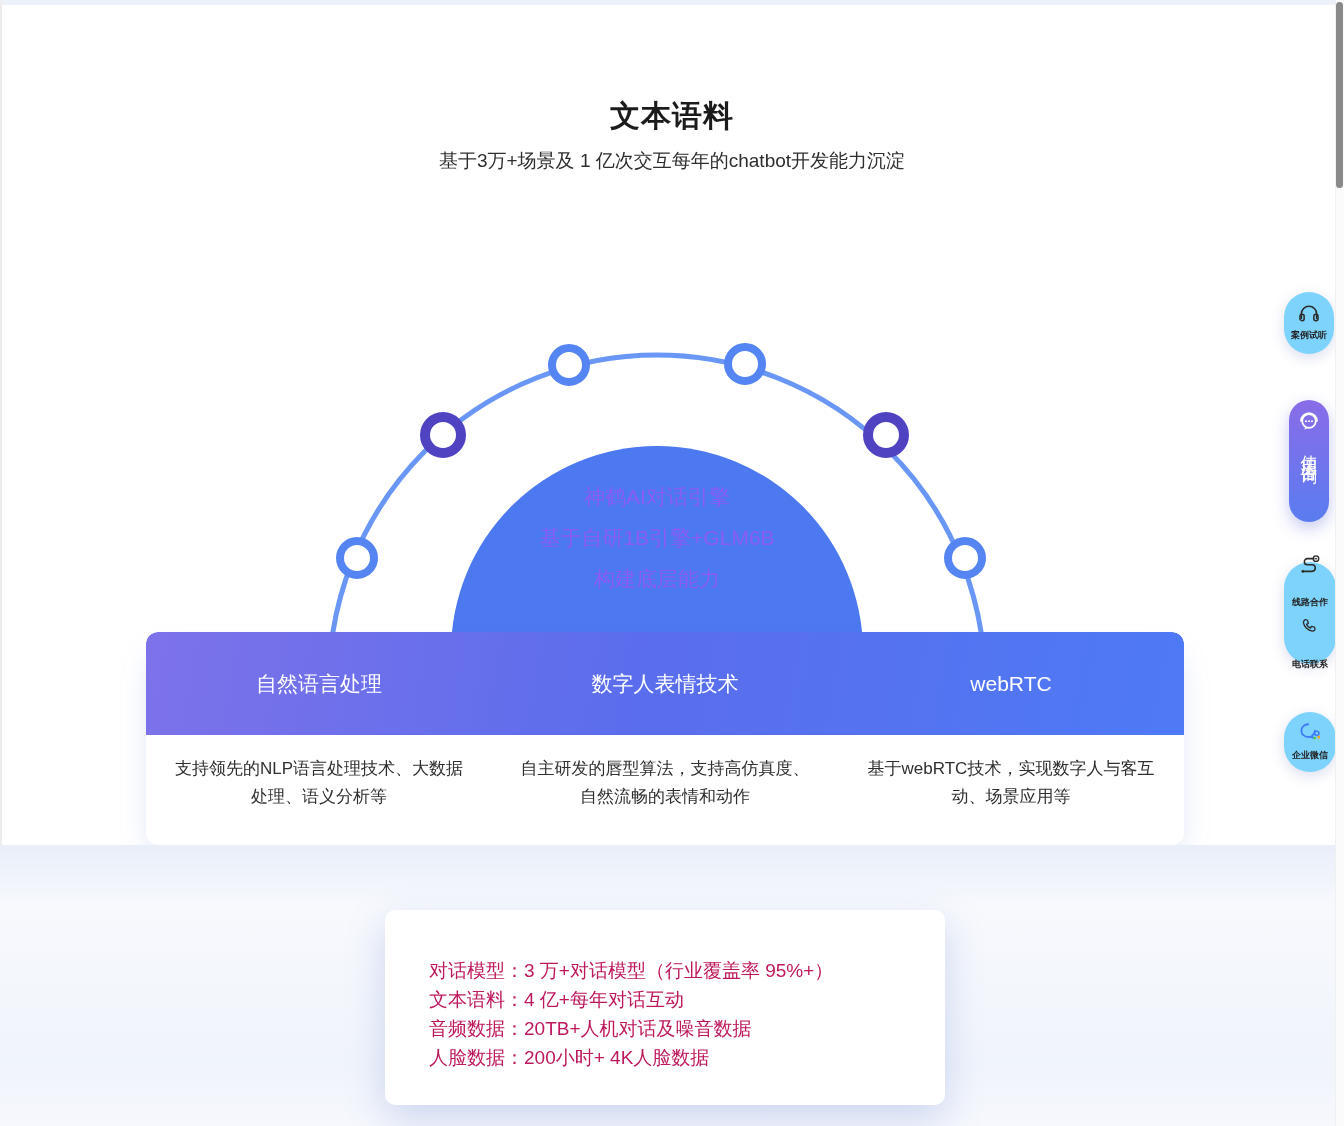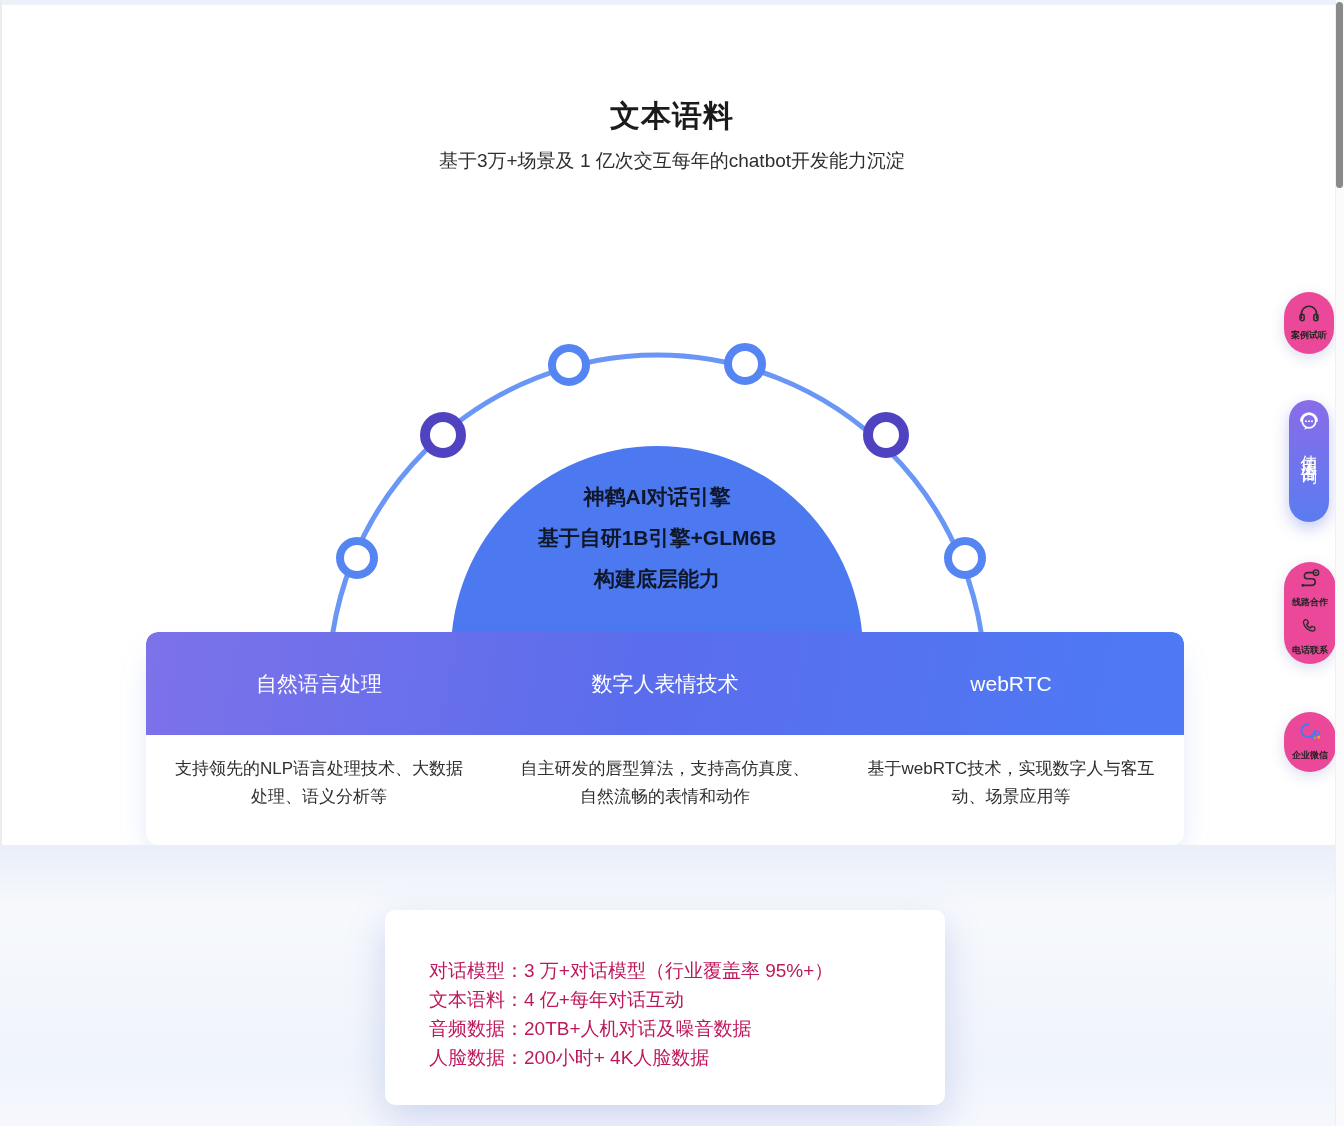--- a/index.html
+++ b/index.html
@@ -17,21 +17,21 @@
   .scrollbar-thumb { position:absolute; right:1px; top:2px; width:7px; height:186px; background:#8a8a8a; border-radius:4px; }
 
   .page-title { position:absolute; left:0; top:96px; width:1344px; text-align:center;
     font-size:30px; font-weight:bold; color:#1b1b1b; letter-spacing:1px; }
   .page-subtitle { position:absolute; left:0; top:148px; width:1344px; text-align:center;
     font-size:19px; color:#2e2e2e; }
 
   .diagram-svg { position:absolute; left:0; top:330px; width:1344px; height:302px; }
 
   .circle-text { position:absolute; left:657px; top:476px; transform:translateX(-50%);
-    width:460px; text-align:center; color:#0f172a; font-weight:bold; }
+    width:460px; text-align:center; color:#8b5cf6; font-weight:normal; }
   .circle-text .line { font-size:21px; line-height:41px; }
 
   .pillar-card { position:absolute; left:146px; top:632px; width:1038px; height:213px;
     background:#ffffff; border-radius:12px; overflow:hidden;
     box-shadow:0 18px 32px -12px rgba(110,135,215,0.40); }
   .pillar-banner { width:1038px; height:103px;
     background:linear-gradient(100deg,#7d72e9 0%,#5a6ded 48%,#4e7af5 100%);
     display:flex; align-items:center; border-radius:12px 12px 0 0; }
   .pillar-banner .ptitle { flex:1; text-align:center; color:#ffffff; font-size:21px; font-weight:500; }
   .pillar-descs { display:flex; margin-top:20px; }
@@ -41,34 +41,34 @@
   .bottom-tint { position:absolute; left:0; top:845px; width:1344px; height:281px;
     background:linear-gradient(180deg,#e9eef9 0%,#f7f9fd 22%,#f0f4fb 78%,#f6f8fd 100%); }
 
   .stats-card { position:absolute; left:385px; top:910px; width:560px; height:195px;
     background:#ffffff; border-radius:10px;
     box-shadow:0 14px 38px rgba(105,130,210,0.28); }
   .stats-lines { padding:46px 0 0 44px; }
   .stats-lines .sline { font-size:19px; color:#be185d; line-height:29px; }
 
   
-  .float-btn { position:absolute; background:#ec4899; box-shadow:0 4px 14px rgba(60,80,160,0.18);
+  .float-btn { position:absolute; background:#7dd3fc; box-shadow:0 4px 14px rgba(60,80,160,0.18);
     display:flex; flex-direction:column; align-items:center; justify-content:center; cursor:pointer; }
   .fb-label { font-size:9px; color:#222; font-weight:bold; margin-top:3px; white-space:nowrap; }
 
   .btn-case { left:1284px; top:292px; width:50px; height:62px; border-radius:25px; }
   .btn-consult { position:absolute; left:1289px; top:400px; width:40px; height:122px; border-radius:20px;
     background:linear-gradient(180deg,#8a6ce8 0%,#5a7cf0 100%);
     box-shadow:0 6px 16px rgba(90,100,220,0.35);
     display:flex; flex-direction:column; align-items:center; cursor:pointer; }
   .btn-consult .vtext { writing-mode:vertical-rl; text-orientation:upright;
     color:#ffffff; font-size:17px; letter-spacing:4px; margin-top:6px; }
   .btn-pair { left:1284px; top:562px; width:52px; height:102px; border-radius:26px;
     justify-content:center; }
-  .btn-pair .pair-item { display:flex; flex-direction:column; align-items:center; }
+  .btn-pair .pair-item { display:flex; flex-direction:column; align-items:center;gap:14px; }
   .btn-pair .pair-item + .pair-item { margin-top:8px; }
   .btn-wecom { left:1284px; top:712px; width:52px; height:60px; border-radius:26px; }
 </style>
 </head>
 <body>
 
 <div class="top-strip"></div>
 <div class="left-edge"></div>
 
 <div class="page-title">文本语料</div>

